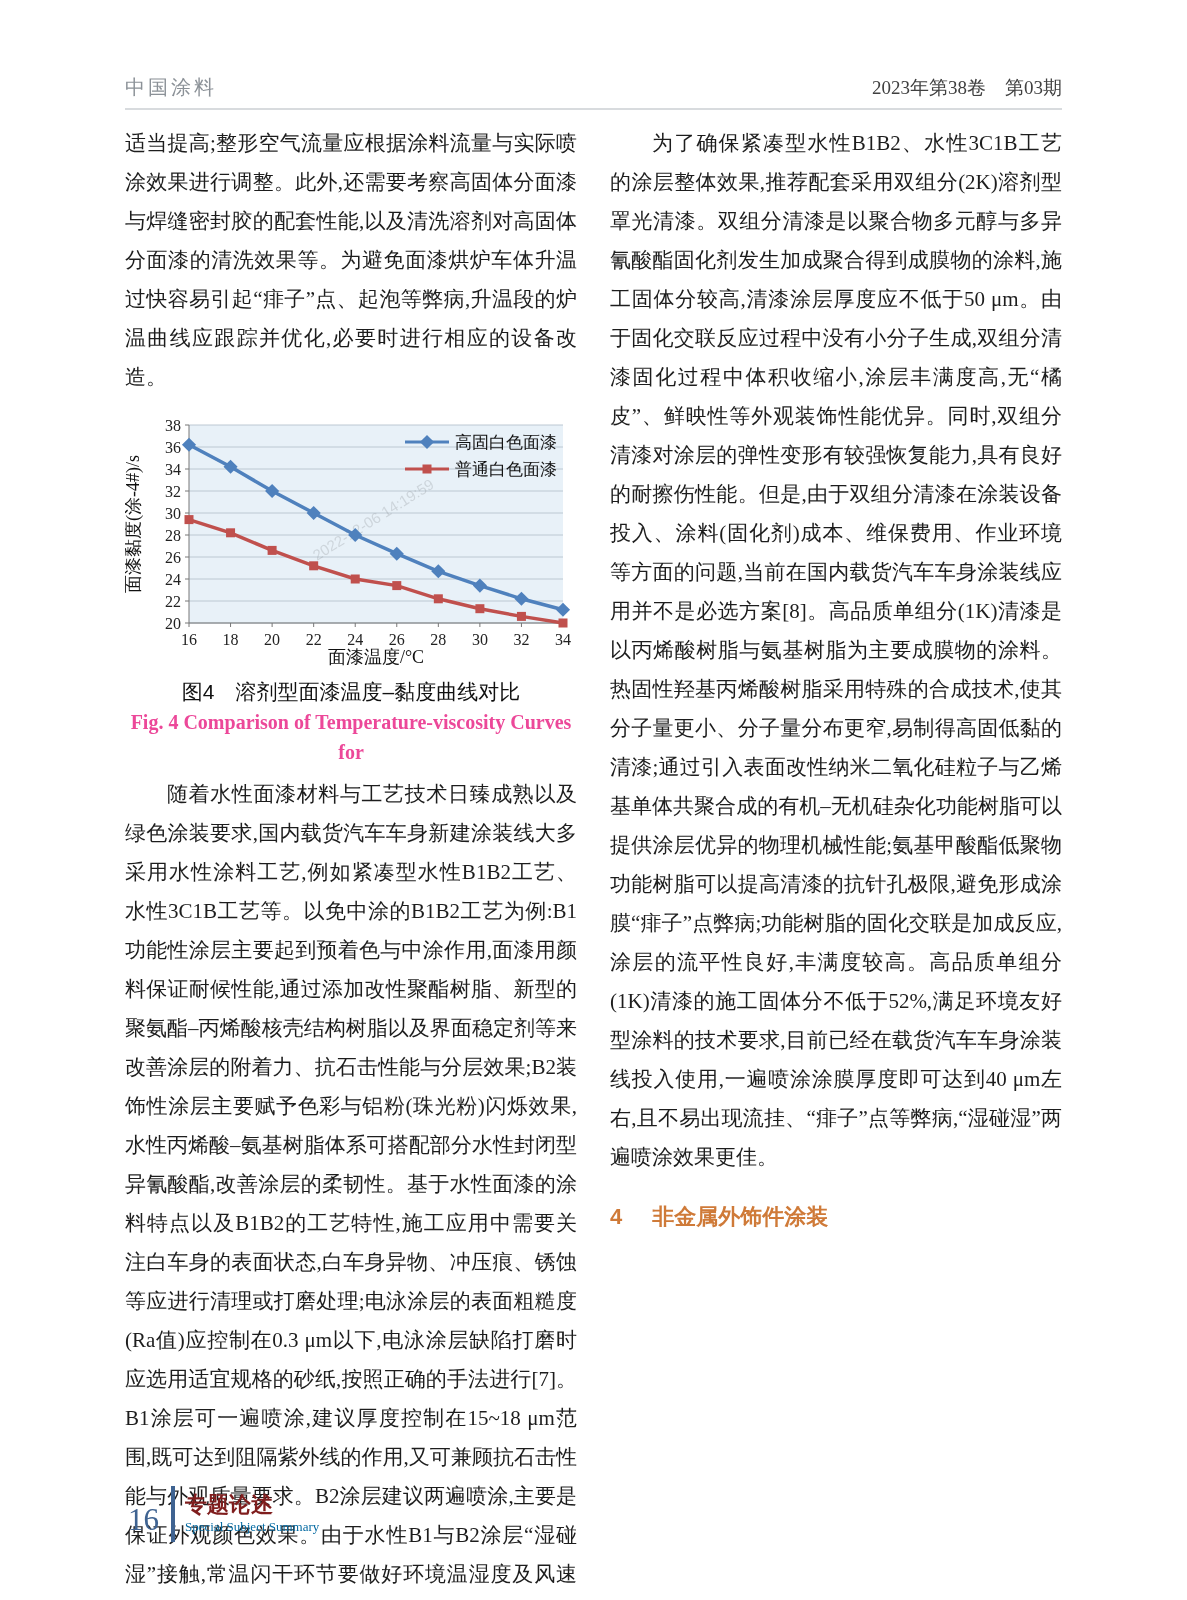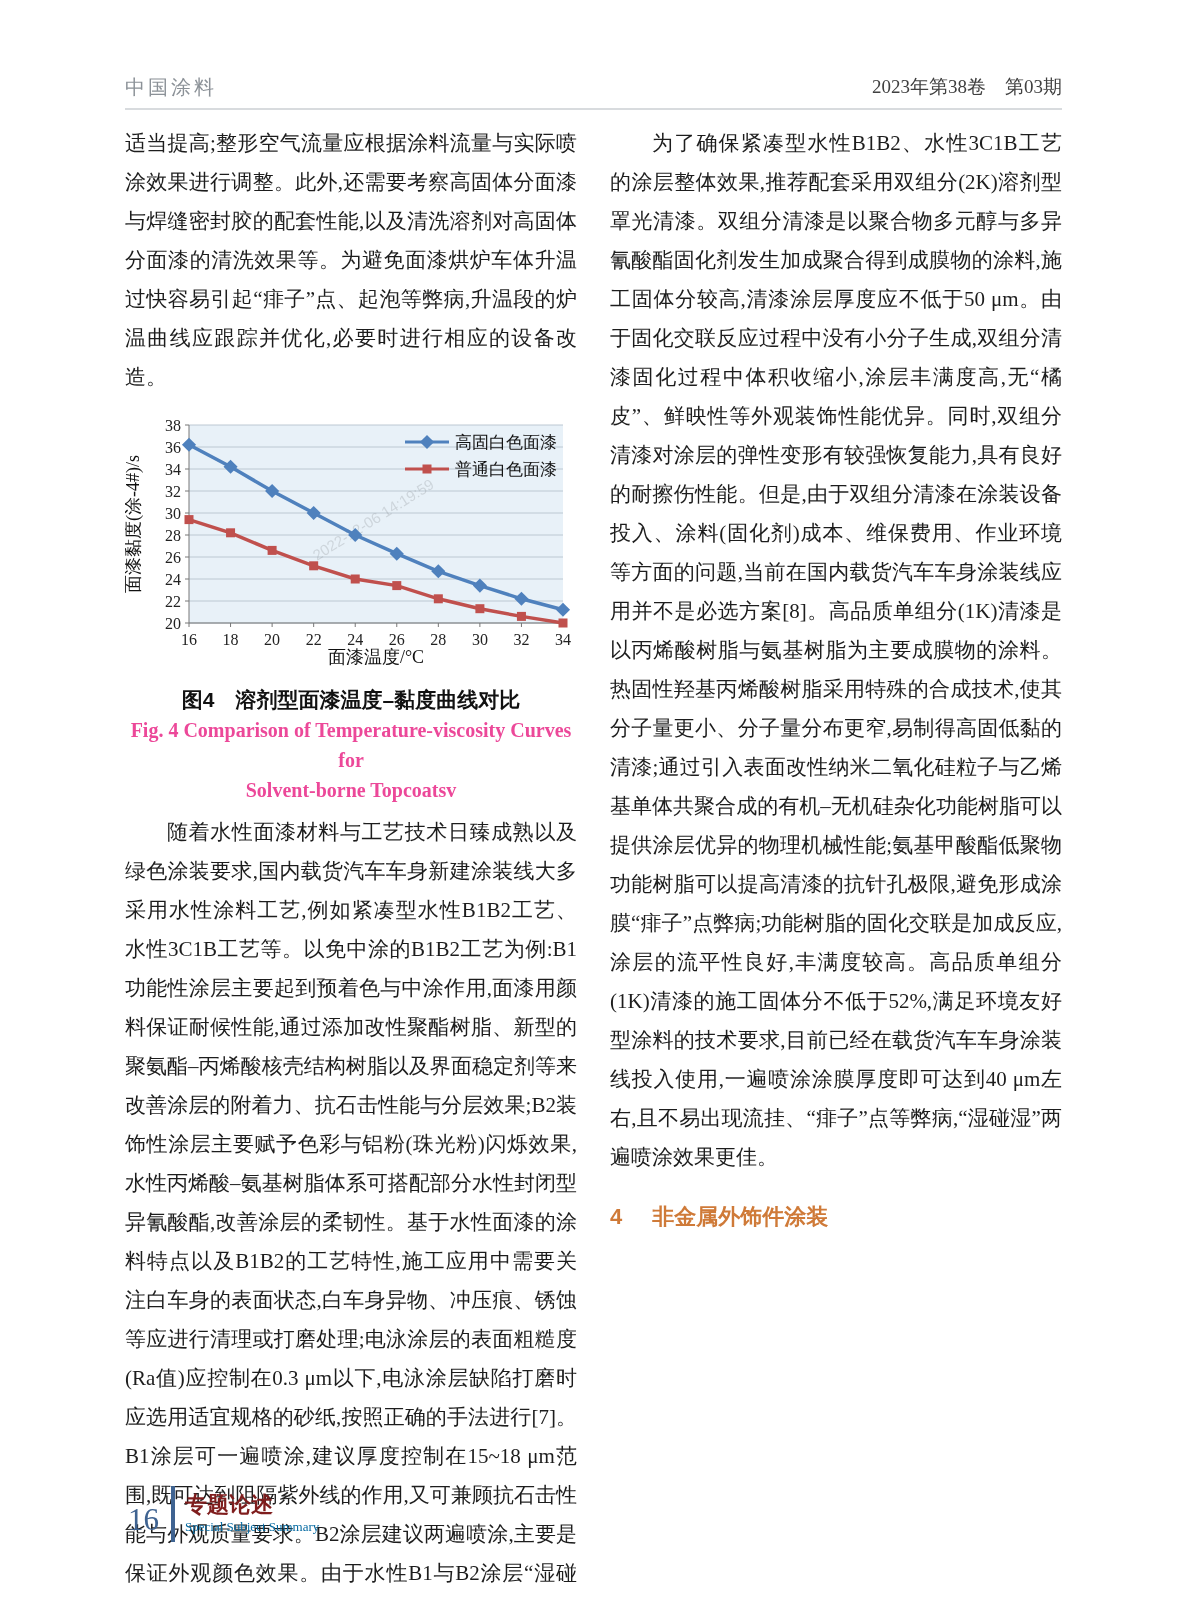--- a/index.html
+++ b/index.html
@@ -1,33 +1,33 @@
 <!DOCTYPE html>
 <html><head>
 <meta charset="utf-8">
 <style>
   html,body{margin:0;padding:0;}
   body{background:#fff;}
   .page{position:relative;width:1187px;height:1600px;background:#ffffff;overflow:hidden;
         font-family:"Liberation Serif","DejaVu Serif",serif;}
   
   .header{padding:74px 125px 0 125px;}
-  .header-line{display:flex;justify-content:space-between;align-items:flex-start;
+  .header-line{display:flex;justify-content:space-between;align-items:center;
                border-bottom:2px solid #d8dbde;padding-bottom:7px;}
   .journal-name{font-size:20px;color:#8b9197;letter-spacing:3px;}
   .issue-info{font-size:19px;color:#404040;}
   
   .columns{display:flex;gap:33px;padding:0 125px;margin-top:14px;}
   .col{width:452px;}
   .body-text{margin:0;text-align:justify;font-size:21px;line-height:39px;color:#1d1d1d;}
   .indent{text-indent:2em;}
   
   figure{margin:20px 0 8px 0;}
-  figcaption .cap-cn{font-family:"Liberation Sans","DejaVu Sans",sans-serif;font-weight:bold;
-                     font-size:21px;color:#111;text-align:center;margin-top:12px;line-height:30px;}
+  figcaption .cap-cn{font-family:"Liberation Sans","DejaVu Sans",sans-serif;font-weight:normal;
+                     font-size:21px;color:#111;text-align:center;margin-top:4px;line-height:30px;}
   figcaption .cap-en{font-family:"Liberation Serif","DejaVu Serif",serif;font-weight:bold;
                      font-size:20px;color:#ec4899;text-align:center;line-height:30px;}
   svg text.tick{font:16px "Liberation Serif","DejaVu Serif",serif;fill:#222;}
   svg text.legend-label{font:17px "Liberation Serif","DejaVu Serif",serif;fill:#111;}
   svg text.axis-label{font:18px "Liberation Serif","DejaVu Serif",serif;fill:#111;}
   svg text.wm{font:15px "Liberation Sans",sans-serif;fill:#8a8f94;opacity:.28;}
   
   .section-heading{margin:22px 0 12px 0;font-family:"Liberation Sans","DejaVu Sans",sans-serif;
                    font-size:22px;font-weight:bold;color:#cf7a38;line-height:36px;}
   .section-heading .num{margin-right:30px;}
@@ -139,21 +139,20 @@
             <text x="330" y="31" class="legend-label">高固白色面漆</text>
             <line x1="280" y1="52" x2="324" y2="52" stroke="#C0504D" stroke-width="3"></line>
             <rect x="297.5" y="47.5" width="9" height="9" fill="#C0504D"></rect>
             <text x="330" y="58" class="legend-label">普通白色面漆</text>
             <text x="14" y="107" class="axis-label" text-anchor="middle" transform="rotate(-90 14 107)">面漆黏度(涂-4#)/s</text>
             <text x="251" y="246" class="axis-label" text-anchor="middle">面漆温度/°C</text>
           </svg>
         <figcaption>
           <div class="cap-cn">图4　溶剂型面漆温度–黏度曲线对比</div>
           <div class="cap-en">Fig. 4 Comparison of Temperature-viscosity Curves for</div>
-          <div class="cap-en">Solvent-borne Topcoatsv</div>
         </figcaption>
       </figure>
 
       <p class="body-text indent">随着水性面漆材料与工艺技术日臻成熟以及绿色涂装要求,国内载货汽车车身新建涂装线大多采用水性涂料工艺,例如紧凑型水性B1B2工艺、水性3C1B工艺等。以免中涂的B1B2工艺为例:B1功能性涂层主要起到预着色与中涂作用,面漆用颜料保证耐候性能,通过添加改性聚酯树脂、新型的聚氨酯–丙烯酸核壳结构树脂以及界面稳定剂等来改善涂层的附着力、抗石击性能与分层效果;B2装饰性涂层主要赋予色彩与铝粉(珠光粉)闪烁效果,水性丙烯酸–氨基树脂体系可搭配部分水性封闭型异氰酸酯,改善涂层的柔韧性。基于水性面漆的涂料特点以及B1B2的工艺特性,施工应用中需要关注白车身的表面状态,白车身异物、冲压痕、锈蚀等应进行清理或打磨处理;电泳涂层的表面粗糙度(Ra值)应控制在0.3 μm以下,电泳涂层缺陷打磨时应选用适宜规格的砂纸,按照正确的手法进行[7]。B1涂层可一遍喷涂,建议厚度控制在15~18 μm范围,既可达到阻隔紫外线的作用,又可兼顾抗石击性能与外观质量要求。B2涂层建议两遍喷涂,主要是保证外观颜色效果。由于水性B1与B2涂层“湿碰湿”接触,常温闪干环节要做好环境温湿度及风速的控制,预烘干环节要设定适宜的升温段、保温段与冷却段工艺参数,结合载货汽车车身产品特点做好设备仿形,重点是车身整体的涂层脱水率与车体温度控制。鉴于某些载货汽车车身涂装线输调漆系统的限制,仅配置浅色(白色)和深色(灰色)两种B1涂料,引出了不同产品体系间B1B2涂料的交叉配套性问题,这对涂料开发、实验验证以及工艺管理等诸多方面提</p>
     </section>
 
     <section class="col">
       <p class="body-text indent">为了确保紧凑型水性B1B2、水性3C1B工艺的涂层整体效果,推荐配套采用双组分(2K)溶剂型罩光清漆。双组分清漆是以聚合物多元醇与多异氰酸酯固化剂发生加成聚合得到成膜物的涂料,施工固体分较高,清漆涂层厚度应不低于50 μm。由于固化交联反应过程中没有小分子生成,双组分清漆固化过程中体积收缩小,涂层丰满度高,无“橘皮”、鲜映性等外观装饰性能优异。同时,双组分清漆对涂层的弹性变形有较强恢复能力,具有良好的耐擦伤性能。但是,由于双组分清漆在涂装设备投入、涂料(固化剂)成本、维保费用、作业环境等方面的问题,当前在国内载货汽车车身涂装线应用并不是必选方案[8]。高品质单组分(1K)清漆是以丙烯酸树脂与氨基树脂为主要成膜物的涂料。热固性羟基丙烯酸树脂采用特殊的合成技术,使其分子量更小、分子量分布更窄,易制得高固低黏的清漆;通过引入表面改性纳米二氧化硅粒子与乙烯基单体共聚合成的有机–无机硅杂化功能树脂可以提供涂层优异的物理机械性能;氨基甲酸酯低聚物功能树脂可以提高清漆的抗针孔极限,避免形成涂膜“痱子”点弊病;功能树脂的固化交联是加成反应,涂层的流平性良好,丰满度较高。高品质单组分(1K)清漆的施工固体分不低于52%,满足环境友好型涂料的技术要求,目前已经在载货汽车车身涂装线投入使用,一遍喷涂涂膜厚度即可达到40 μm左右,且不易出现流挂、“痱子”点等弊病,“湿碰湿”两遍喷涂效果更佳。</p>
 
       <h2 class="section-heading">

